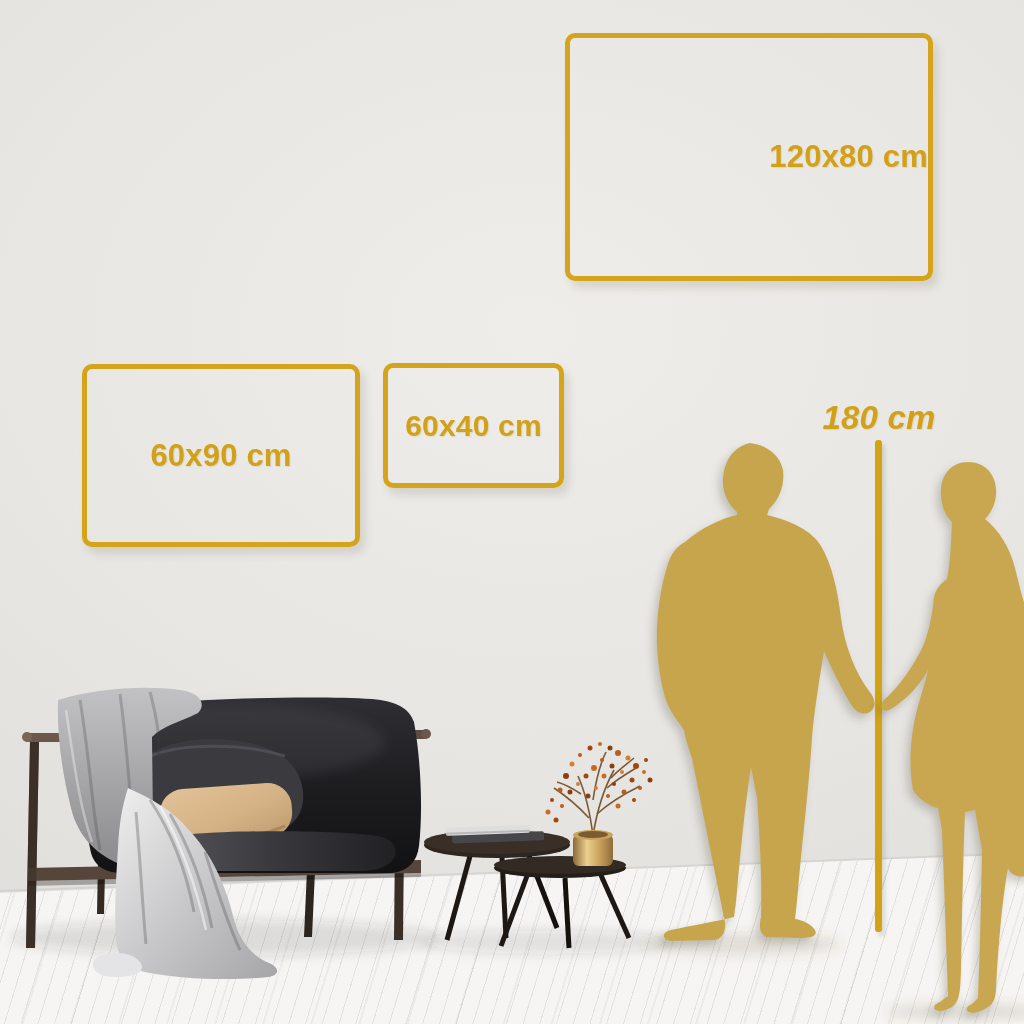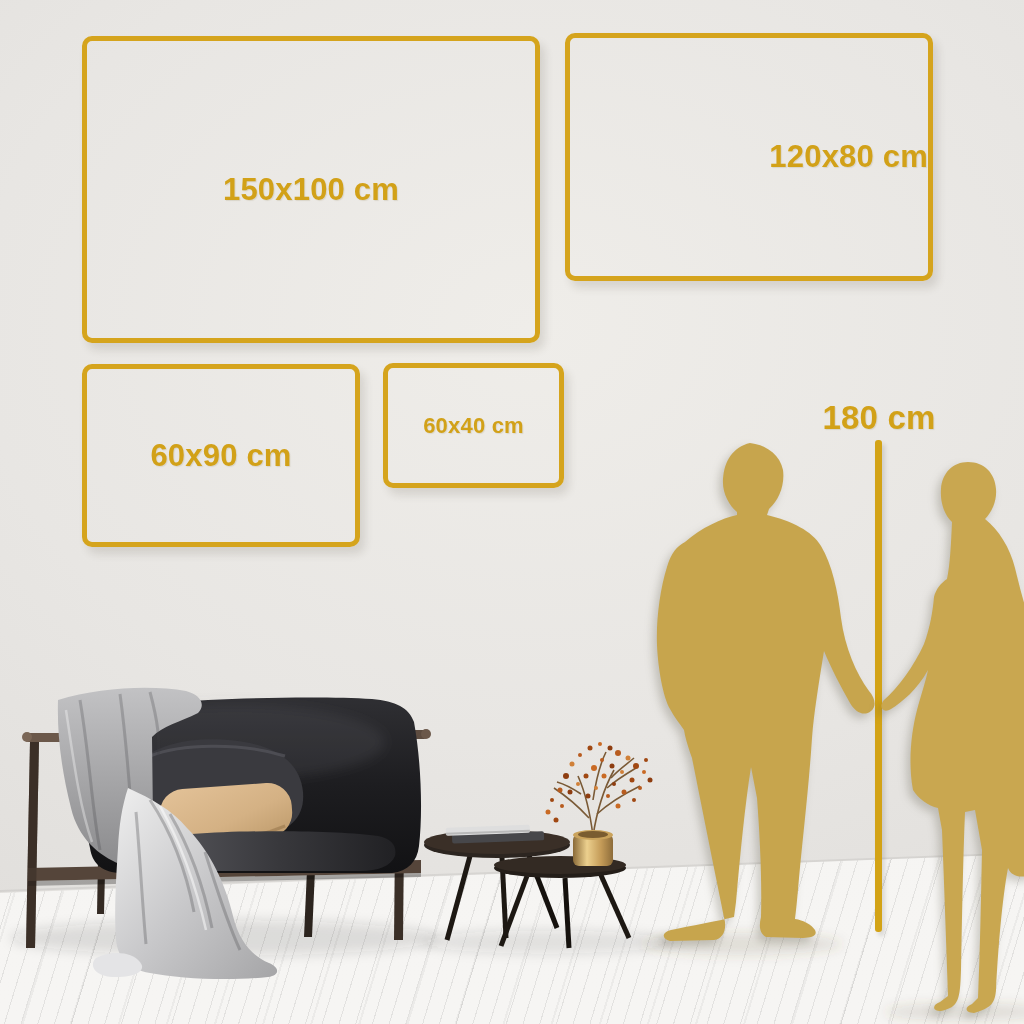--- a/index.html
+++ b/index.html
@@ -30,49 +30,47 @@
     display:flex;align-items:center;justify-content:center;
   }
   .frame-label{
     color:#d2a118;font-weight:bold;font-size:31px;letter-spacing:.2px;white-space:nowrap;
     text-shadow:1px 1px 1px rgba(120,100,40,0.15);
   }
   .f150{left:82px;top:36px;width:458px;height:307px;}
   .f120{left:565px;top:33px;width:368px;height:248px;justify-content:flex-end;}
   .f90 {left:82px;top:364px;width:278px;height:183px;}
   .f60 {left:383px;top:363px;width:181px;height:125px;}
-  .f60 .frame-label{font-size:22px;text-align:center;}
+  .f60 .frame-label{font-size:30px;text-align:center;}
   .f30 {left:592px;top:363px;width:96px;height:69px;}
   .f30 .frame-label{position:absolute;bottom:calc(100% + 11px);left:-3px;font-size:30px;}
   
   .height-label{
     position:absolute;left:818px;top:399px;width:122px;text-align:center;
     color:#d2a118;font-weight:bold;font-size:33px;letter-spacing:.2px;
     text-shadow:1px 1px 1px rgba(120,100,40,0.15);
+    font-style:italic;
   }
   .height-line{
     position:absolute;left:875px;top:440px;width:7px;height:492px;
     background:#d3a316;border-radius:3px;
     box-shadow:3px 4px 4px rgba(60,55,40,0.15);
   }
   
   .art{position:absolute;left:0;top:0;}
   .sil{filter:drop-shadow(-4px 5px 4px rgba(90,85,70,0.28));}
 </style>
 </head>
 <body>
 
 <div class="scene">
 
   <div class="floor"></div>
   <div class="floor-edge"></div>
 
-  <div class="frame f150">
-    <span class="frame-label">150x100 cm</span>
-  </div>
   <div class="frame f120">
     <span class="frame-label">120x80 cm</span>
   </div>
   <div class="frame f90">
     <span class="frame-label">60x90 cm</span>
   </div>
   <div class="frame f60">
     <span class="frame-label">60x40 cm</span>
   </div>
 

